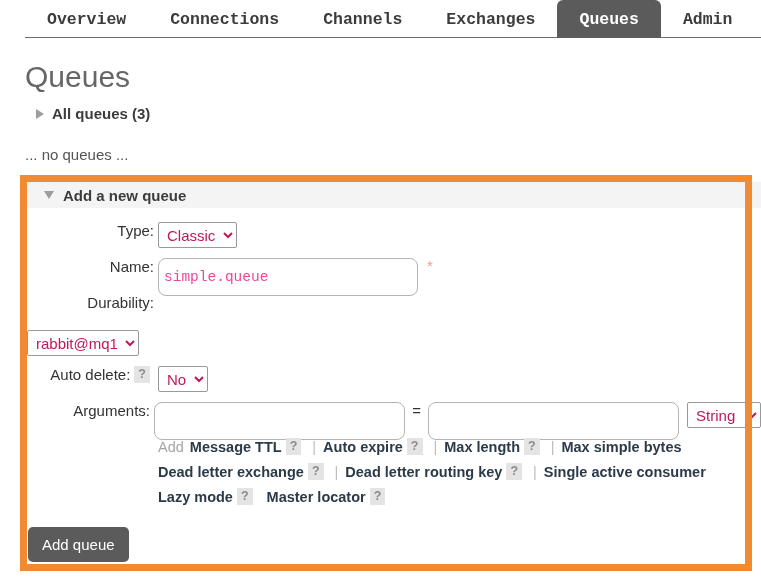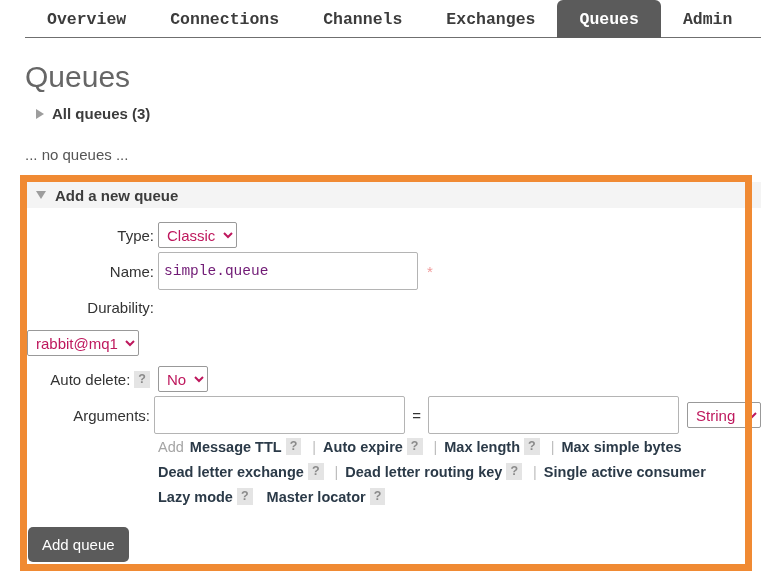--- a/index.html
+++ b/index.html
@@ -128,35 +128,35 @@
     top: 182px;
     width: 734px;
     background: #ffffff;
   }
   .panel-header {
     background: #f4f4f4;
     height: 26px;
     display: flex;
     align-items: center;
     gap: 9px;
-    padding-left: 9px;
+    padding-left: 17px;
     box-sizing: border-box;
   }
   .panel-header-label {
     font-size: 15px;
     font-weight: bold;
     color: #3c3c3c;
   }
 
   .form {
     padding-top: 14px;
   }
   .frow {
     display: flex;
-    align-items: center;
+    align-items: flex-start;
     margin-bottom: 10px;
     height: 26px;
   }
   .flabel {
     width: 123px;
     text-align: right;
     font-size: 15px;
     color: #333333;
     padding-right: 6px;
     box-sizing: border-box;
@@ -195,24 +195,24 @@
     border: 1px solid #999999;
     border-radius: 2px;
     padding: 2px 4px;
     height: 26px;
     box-sizing: border-box;
     cursor: pointer;
   }
   input.ctl {
     font-family: "Liberation Mono", monospace;
     font-size: 14.5px;
-    color: #701a75;
+    color: #ec4899;
     background: #ffffff;
     border: 1px solid #b4b4b4;
-    border-radius: 2px;
+    border-radius: 8px;
     padding: 18px 5px;
     height: 26px;
     box-sizing: border-box;
   }
   .req-star {
     color: #f09a9a;
     font-size: 15px;
     margin-left: 9px;
     line-height: 15px;
   }

